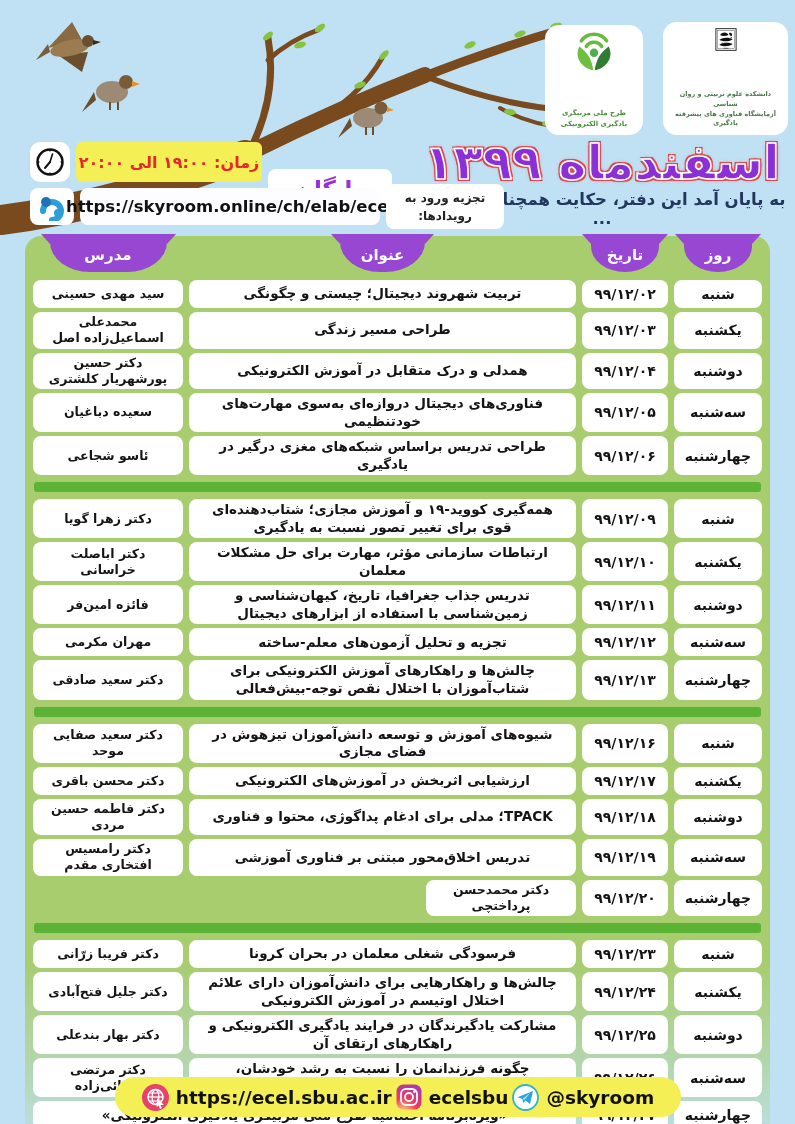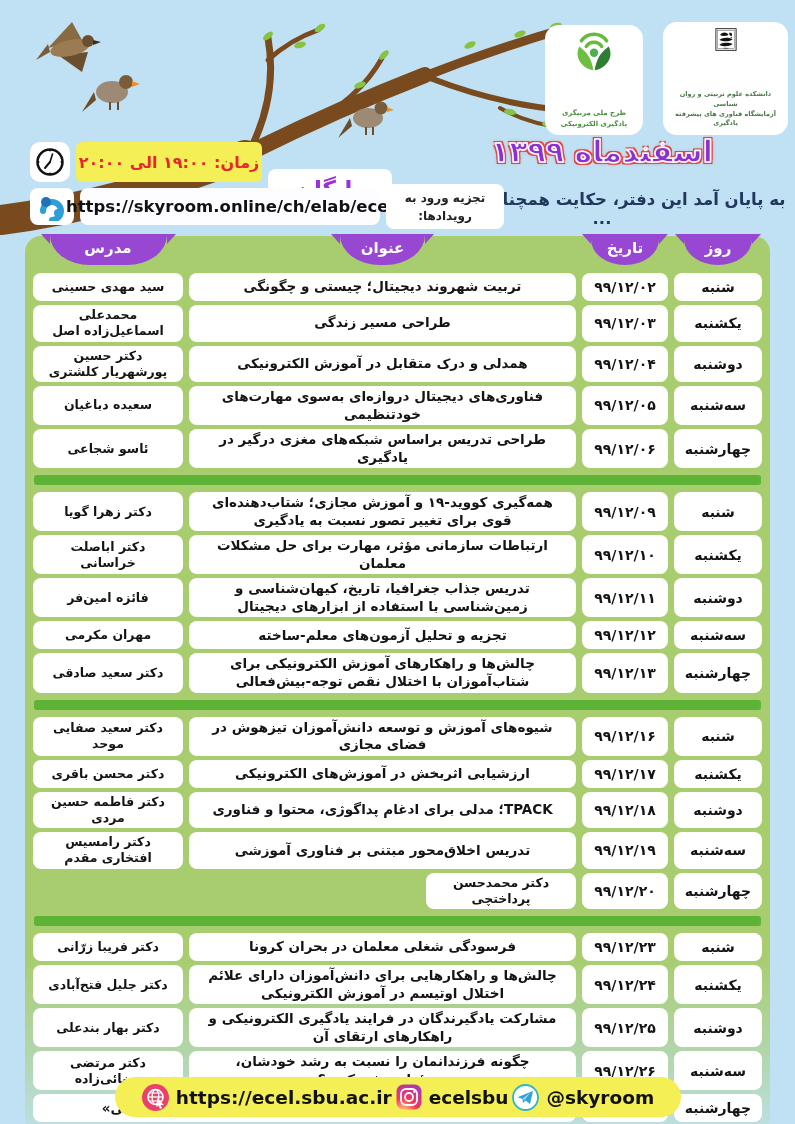--- a/index.html
+++ b/index.html
@@ -38,21 +38,21 @@
   .logo-card { position:absolute; background:#fff; border-radius:14px;
                display:flex; flex-direction:column; align-items:center;
                justify-content:center; padding:6px; text-align:center; }
   #logo-card-left  { left:545px; top:25px;  width:98px; height:110px;gap:32px; }
   #logo-card-right { left:663px; top:22px;  width:125px; height:113px;gap:36px; }
   .logo-caption { font-size:7px; font-weight:bold; color:#4a8f3c; direction:rtl; line-height:1.5; margin-top:3px; }
   .logo-caption2 { font-size:6.5px; font-weight:bold; color:#4a7a4a; direction:rtl; line-height:1.5; margin-top:3px; }
 
   
   #main-title { position:absolute; right:8px; top:134px; width:370px; text-align:center;
-    direction:rtl; font-size:30px; font-weight:bold; color:#8b2fd6;
+    direction:rtl; font-size:48px; font-weight:bold; color:#8b2fd6;
     -webkit-text-stroke:1.5px #ffffff;
     text-shadow:0 0 2px #fff, 0 0 2px #fff, 2px 2px 0 #e0393e, -2px 2px 0 #e0393e,
                 2px -2px 0 #e0393e, -2px -2px 0 #e0393e, 0 0 4px #e0393e; }
   #subtitle { position:absolute; right:8px; top:190px; width:370px; text-align:center;
     direction:rtl; font-size:16.5px; font-weight:bold; color:#23365e; }
 
   
   .hdr-chip { position:absolute; display:flex; align-items:center; justify-content:center; }
   #clock-chip   { left:30px; top:142px; width:40px; height:40px; background:#fff; border-radius:10px; }
   #time-chip    { left:76px; top:142px; width:186px; height:40px; background:#f3ef55; border-radius:6px;
@@ -67,21 +67,21 @@
 
   
   #schedule { position:absolute; left:25px; top:236px; width:745px;
     background:linear-gradient(to bottom, #a7cd6e 0%, #a7cd6e 80%,
                rgba(167,205,110,.5) 92%, rgba(167,205,110,.08) 100%);
     border-radius:16px; padding:2px 8px 8px 8px; }
 
   .header-row { display:flex; direction:rtl; gap:6px; margin-bottom:0; }
   .hcol { display:flex; justify-content:center; }
   .badge { position:relative; top:-4px; background:#9747d2; color:#fff; font-weight:bold;
-           font-size:15px; padding:5px 0 8px; text-align:center; width:78%;
+           font-size:15px; padding:12px 0 8px; text-align:center; width:78%;
            border-radius:0 0 40px 40px / 0 0 30px 30px; direction:rtl; }
   .badge::before, .badge::after { content:''; position:absolute; top:0; width:0; height:0; }
   .badge::before { left:-9px;  border-right:9px solid #9747d2; border-bottom:10px solid transparent; }
   .badge::after  { right:-9px; border-left:9px solid #9747d2;  border-bottom:10px solid transparent; }
 
   .row { display:flex; direction:rtl; gap:6px; margin:4px 0; }
   .cell { background:#fff; border-radius:8px; display:flex; align-items:center;
           justify-content:center; text-align:center; font-weight:bold; color:#141414;
           padding:2px 8px; min-height:28px; direction:rtl; line-height:1.3; }
   .cell.day        { flex:0 0 88px;  font-size:14px; }

